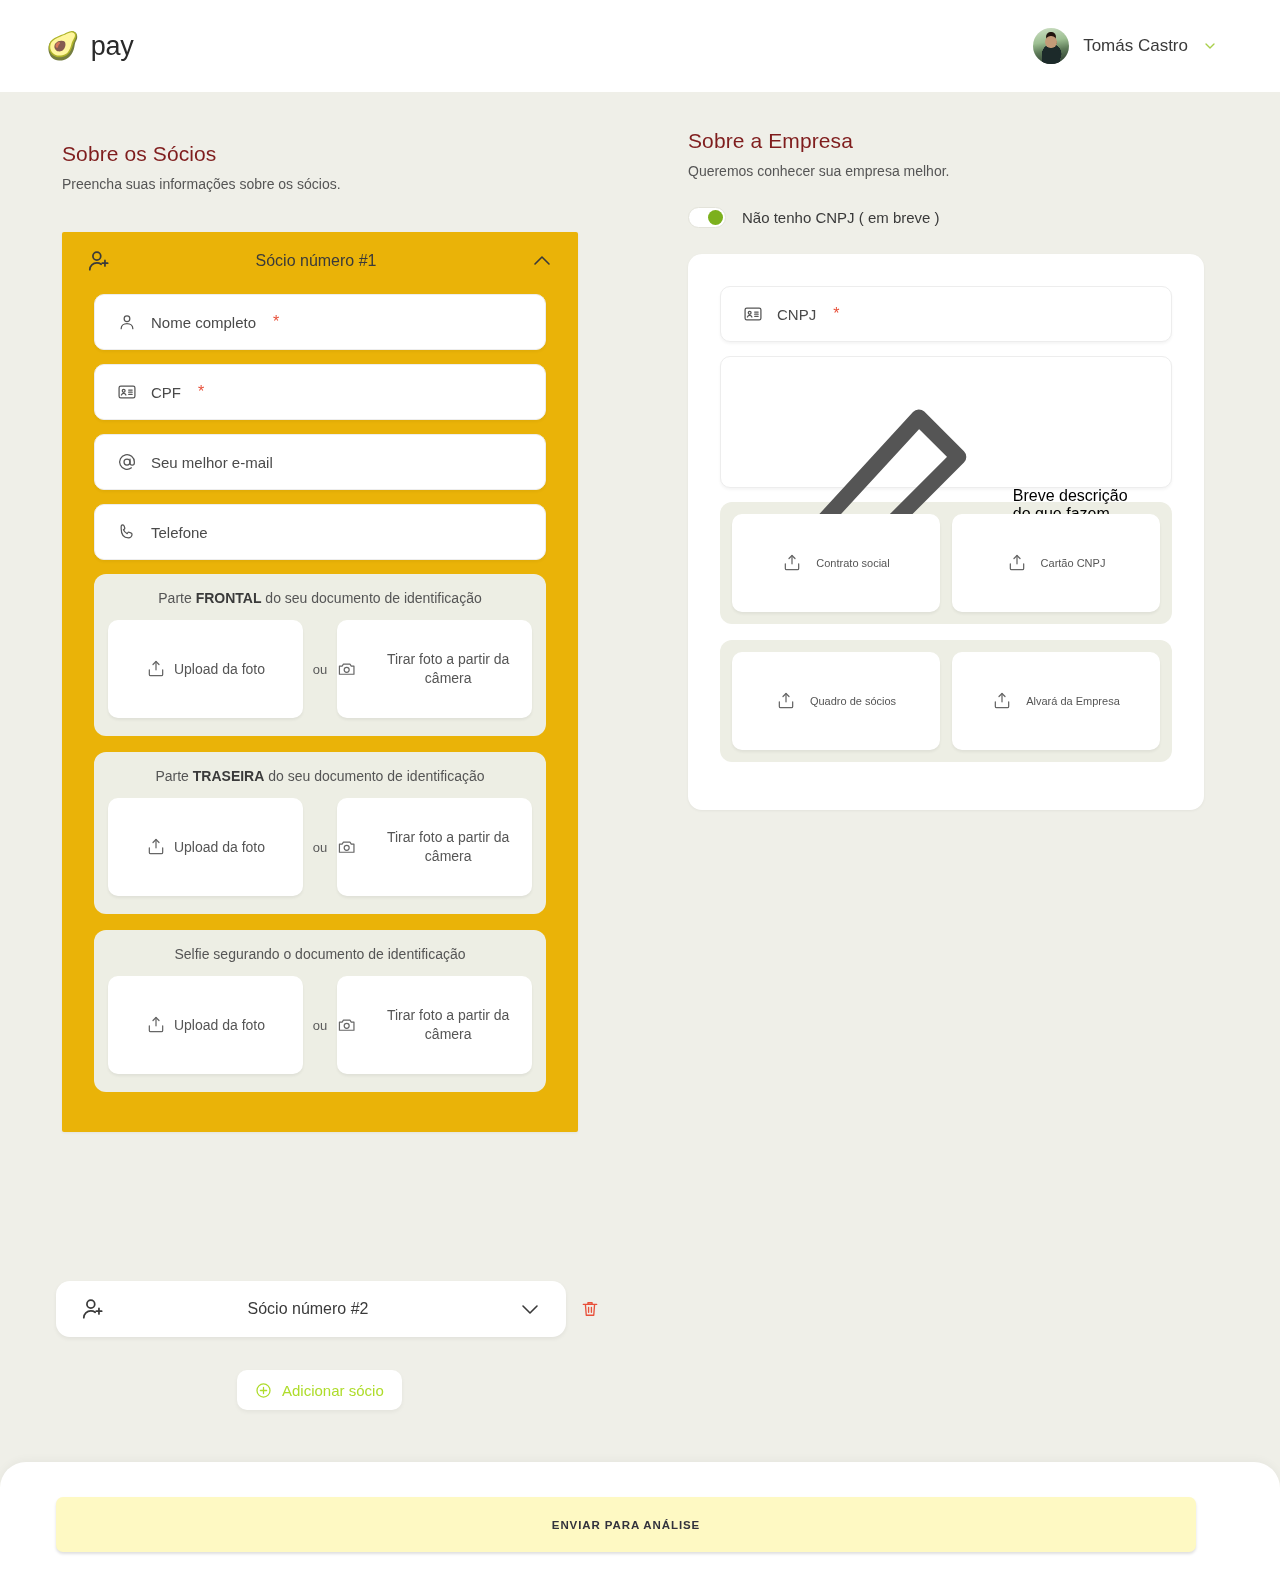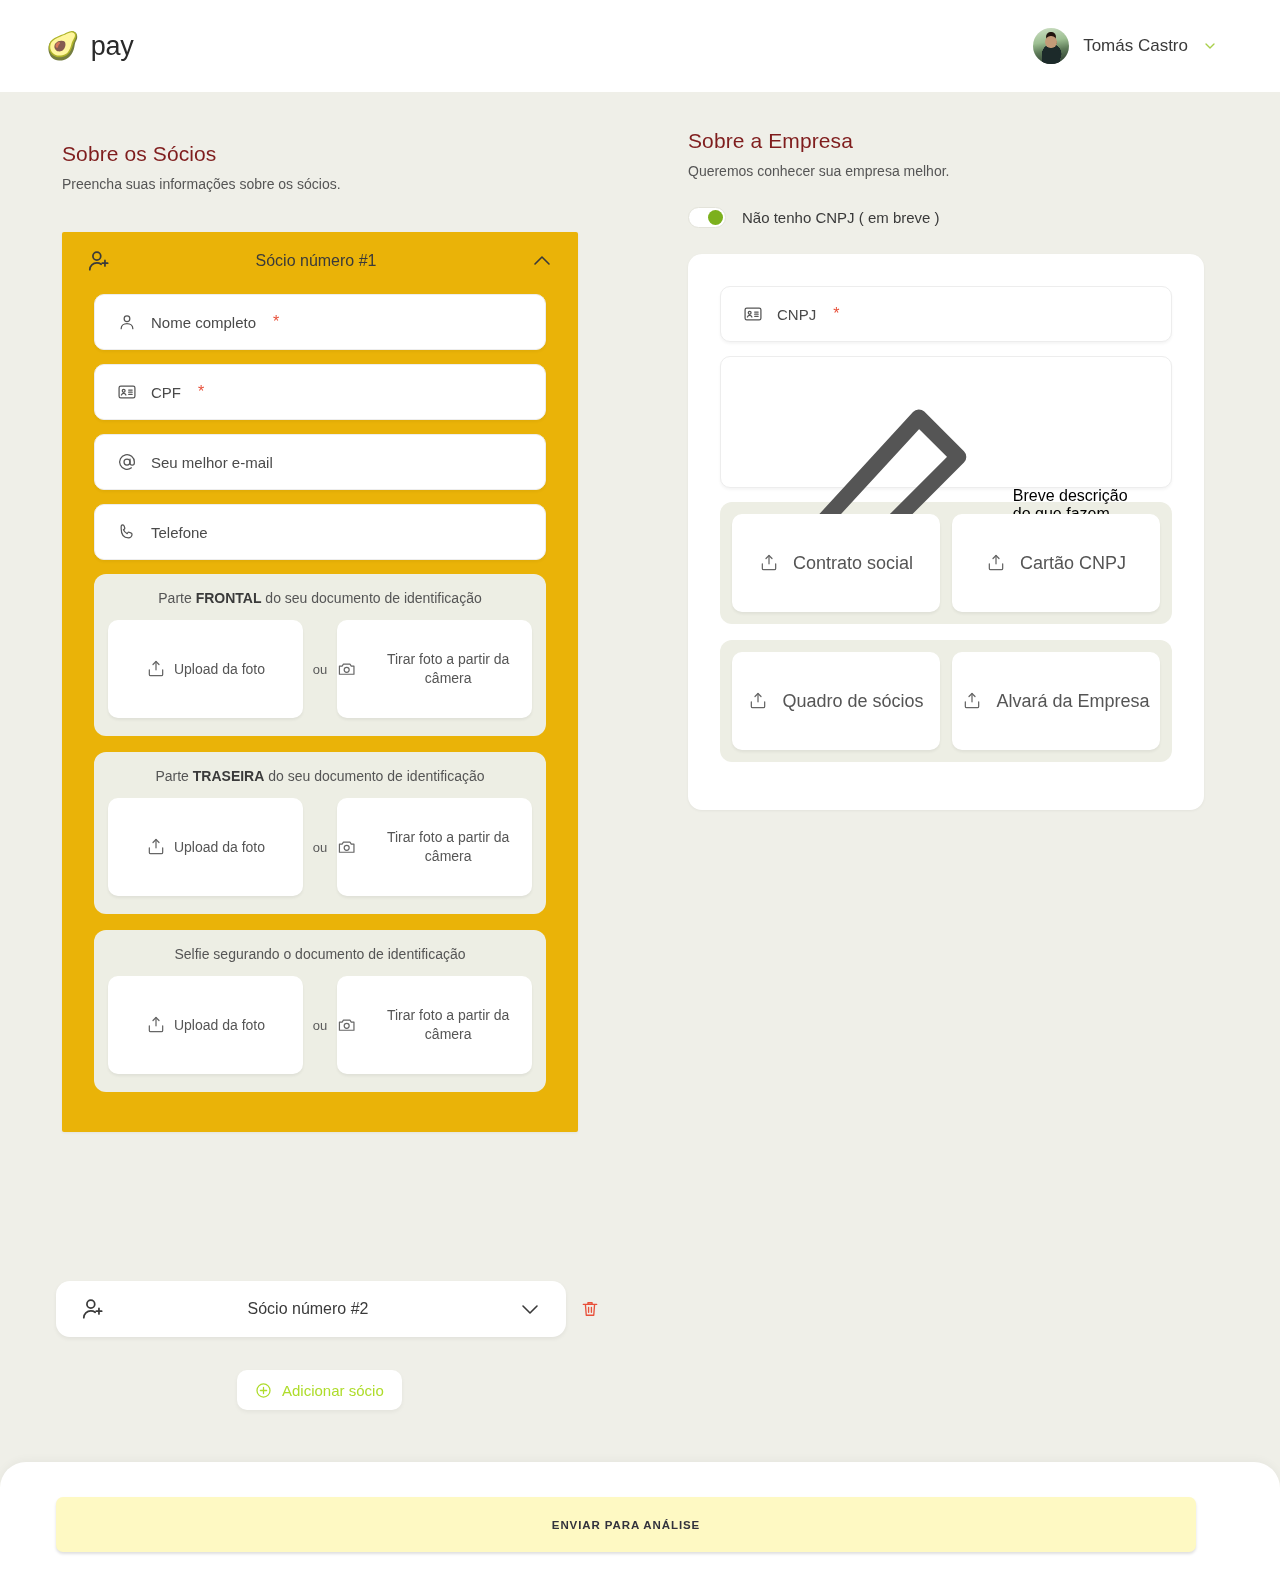--- a/index.html
+++ b/index.html
@@ -167,21 +167,21 @@
     margin-bottom: 16px;
     display: flex; gap: 12px;
   }
   .doc-btn {
     flex: 1;
     background: #FFFFFF;
     border-radius: 10px;
     height: 98px;
     display: flex; align-items: center; justify-content: center;
     gap: 14px;
-    font-size: 18px; color: #555555;
+    font-size: 11px; color: #555555;
     box-shadow: 0 2px 3px rgba(0,0,0,0.06);
   }
 
   
   .partner2-wrap {
     position: absolute; left: 56px; top: 1189px;
     display: flex; align-items: center; gap: 14px;
   }
   .partner2 {
     width: 510px;

